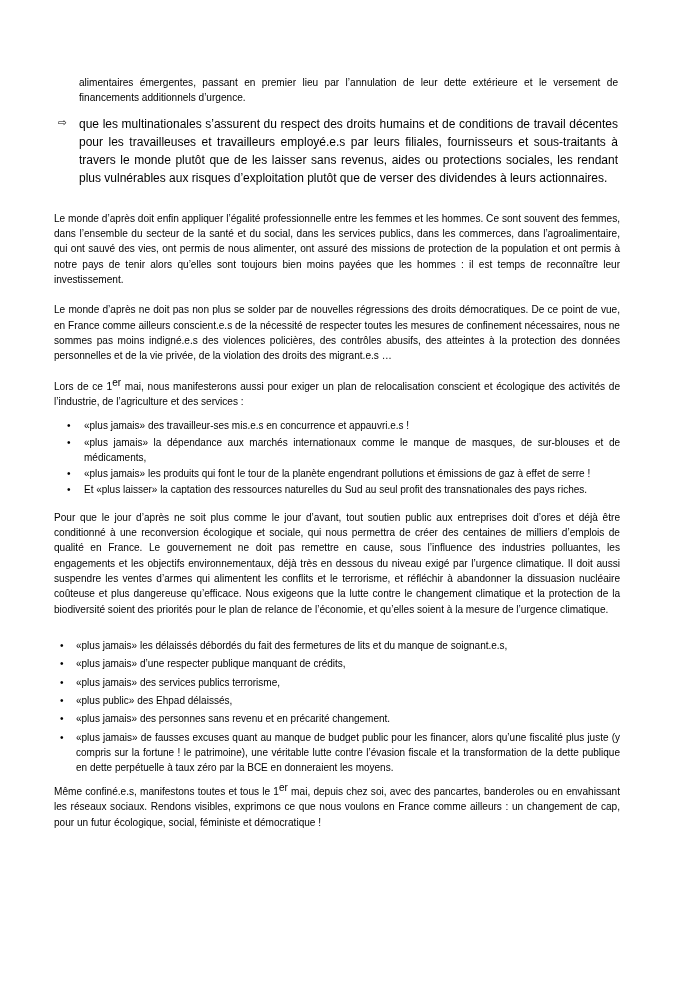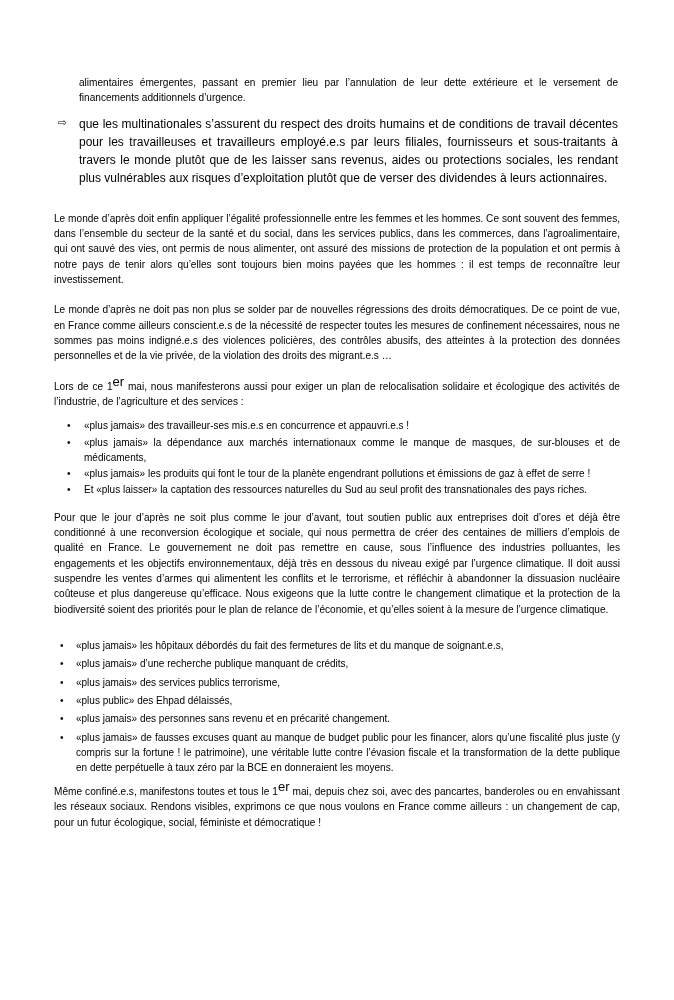--- a/index.html
+++ b/index.html
@@ -78,21 +78,21 @@
   }
   
   .bullet-item.tight .dot {
     flex: 0 0 22px;
     width: 22px;
     padding-left: 6px;
   }
   .bullet-item.tight { margin-bottom: 3px; }
 
   sup {
-    font-size: 13px;
+    font-size: 10px;
     vertical-align: super;
     line-height: 0;
   }
 </style>
 </head>
 <body>
 
 <div class="page">
 
   <div class="para indent-block">alimentaires émergentes, passant en premier lieu par l’annulation de leur dette extérieure et le versement de financements additionnels d’urgence.</div>
@@ -106,21 +106,21 @@
 
   <div class="para">Le monde d’après doit enfin appliquer l’égalité professionnelle entre les femmes et les hommes. Ce sont souvent des femmes, dans l’ensemble du secteur de la santé et du social, dans les services publics, dans les commerces, dans l’agroalimentaire, qui ont sauvé des vies, ont permis de nous alimenter, ont assuré des missions de protection de la population et ont permis à notre pays de tenir alors qu’elles sont toujours bien moins payées que les hommes : il est temps de reconnaître leur investissement.</div>
 
   <div class="gap-sm"></div>
 
   <div class="para">Le monde d’après ne doit pas non plus se solder par de nouvelles régressions des droits démocratiques. De ce point de vue, en France comme ailleurs conscient.e.s de la nécessité de respecter toutes les mesures de confinement nécessaires, nous ne sommes pas moins indigné.e.s des violences policières, des contrôles abusifs, des atteintes à la protection des données personnelles et de la vie privée, de la violation des droits des migrant.e.s …</div>
 
   <div class="gap-sm"></div>
 
   <div class="para">
-    <span>Lors de ce 1</span><sup>er</sup><span> mai, nous manifesterons aussi pour exiger un plan de relocalisation solidaire et écologique des activités de l’industrie, de l’agriculture et des services :</span>
+    <span>Lors de ce 1</span><sup>er</sup><span> mai, nous manifesterons aussi pour exiger un plan de relocalisation conscient et écologique des activités de l’industrie, de l’agriculture et des services :</span>
   </div>
 
   <div>
     <div class="bullet-item">
       <div class="dot">•</div>
       <div class="btext">«plus jamais» des travailleur-ses mis.e.s en concurrence et appauvri.e.s !</div>
     </div>
     <div class="bullet-item">
       <div class="dot">•</div>
       <div class="btext">«plus jamais» la dépendance aux marchés internationaux comme le manque de masques, de sur-blouses et de médicaments,</div>
@@ -140,25 +140,25 @@
   <div class="para">Pour que le jour d’après ne soit plus comme le jour d’avant, tout soutien public aux entreprises doit d’ores et déjà être conditionné à une reconversion écologique et sociale, qui nous permettra de créer des centaines de milliers d’emplois de qualité en France. Le gouvernement ne doit pas remettre en cause, sous l’influence des industries polluantes, les engagements et les objectifs environnementaux, déjà très en dessous du niveau exigé par l’urgence climatique. Il doit aussi suspendre les ventes d’armes qui alimentent les conflits et le terrorisme, et réfléchir à abandonner la dissuasion nucléaire coûteuse et plus dangereuse qu’efficace. Nous exigeons que la lutte contre le changement climatique et la protection de la biodiversité soient des priorités pour le plan de relance de l’économie, et qu’elles soient à la mesure de l’urgence climatique.</div>
 
   <div class="gap-sm"></div>
 
 
   <div class="gap-sm"></div>
 
   <div>
     <div class="bullet-item tight">
       <div class="dot">•</div>
-      <div class="btext">«plus jamais» les hôpitaux débordés du fait des fermetures de lits et du manque de soignant.e.s,</div>
+      <div class="btext">«plus jamais» les délaissés débordés du fait des fermetures de lits et du manque de soignant.e.s,</div>
     </div>
     <div class="bullet-item tight">
       <div class="dot">•</div>
-      <div class="btext">«plus jamais» d’une recherche publique manquant de crédits,</div>
+      <div class="btext">«plus jamais» d’une respecter publique manquant de crédits,</div>
     </div>
     <div class="bullet-item tight">
       <div class="dot">•</div>
       <div class="btext">«plus jamais» des services publics terrorisme,</div>
     </div>
     <div class="bullet-item tight">
       <div class="dot">•</div>
       <div class="btext">«plus public» des Ehpad délaissés,</div>
     </div>
     <div class="bullet-item tight">

